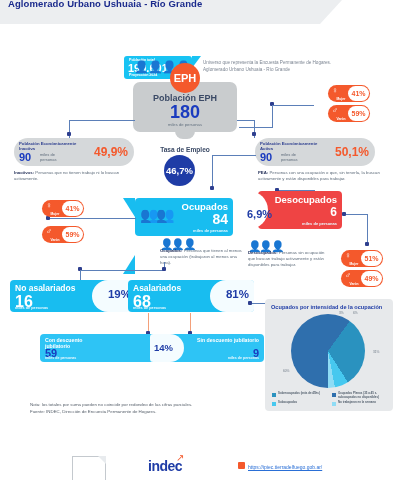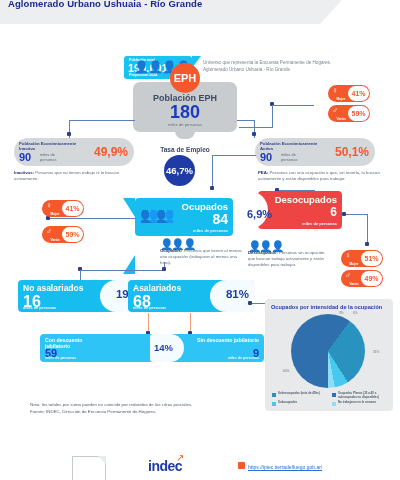--- a/index.html
+++ b/index.html
@@ -314,21 +314,21 @@
   <span class="gl">Varón</span>
   <span class="pc">49%</span>
 </div>
 
 <div class="ln lnv" style="left:80px; top:270px; height:12px;"></div>
 <div class="dot" style="left:78px; top:267px;"></div>
 <div class="ln lnh" style="left:80px; top:270px; width:85px;"></div>
 <div class="ln lnv" style="left:164px; top:262px; height:9px;"></div>
 <div class="dot" style="left:162px; top:267px;"></div>
 
-<div class="salbox" style="left:18px; top:280px; width:126px;padding-left:41px;">
+<div class="salbox" style="left:10px; top:280px; width:126px;padding-left:41px;">
   <span class="t">No asalariados</span>
   <span class="n">16</span>
   <span class="s">miles de personas</span>
   <span class="pcwrap">
     <span class="pc">19%</span>
   </span>
 </div>
 <div class="salbox" style="left:128px; top:280px; width:126px;">
   <span class="t">Asalariados</span>
   <span class="n">68</span>

